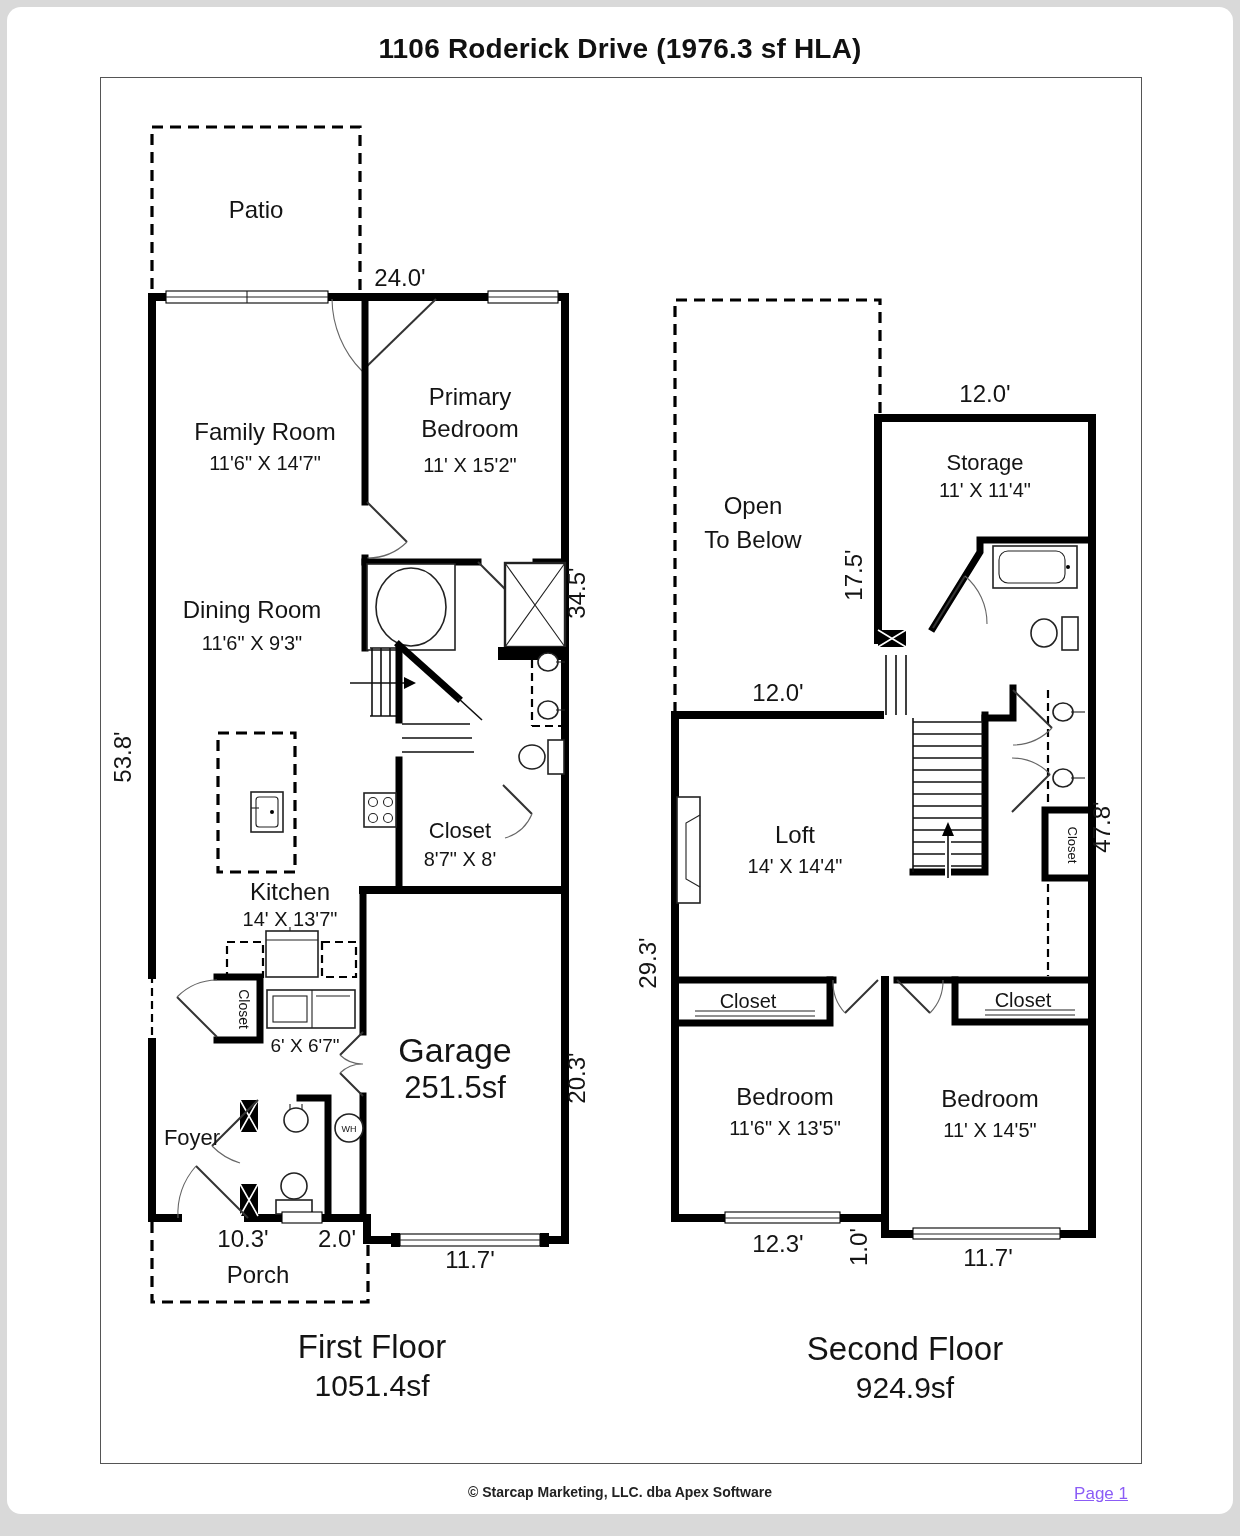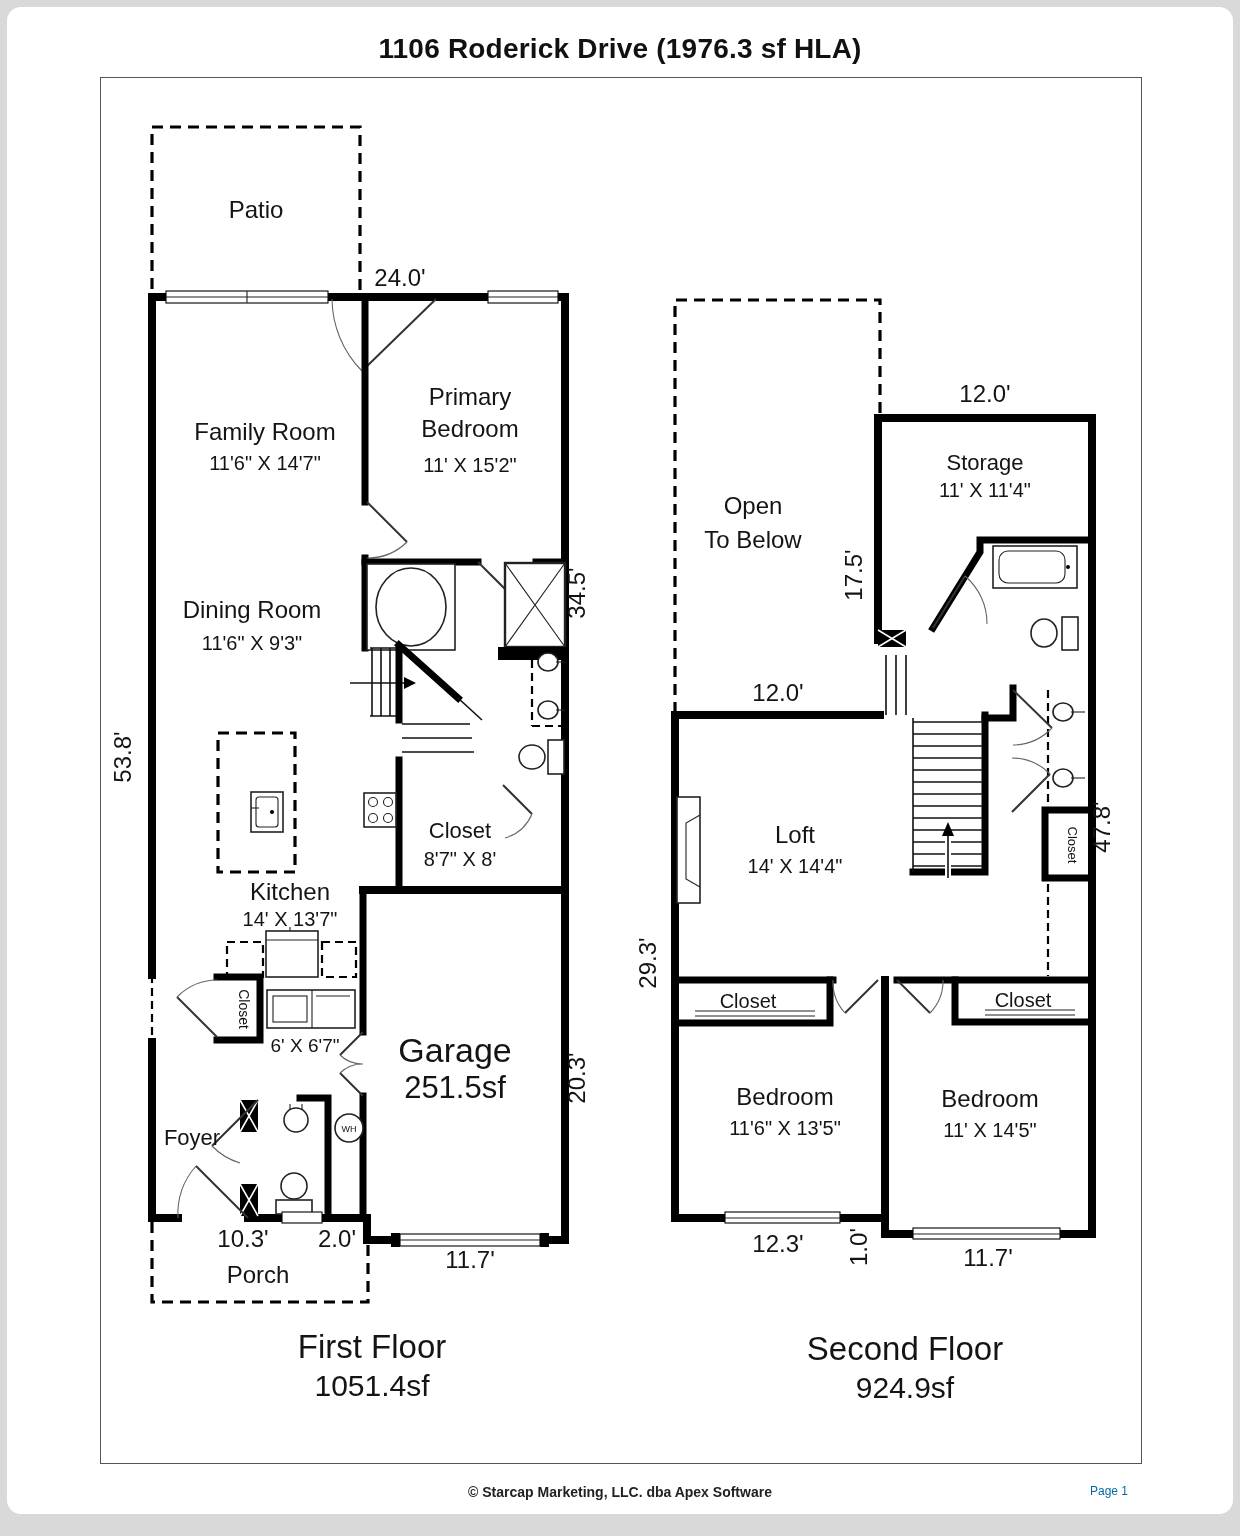--- a/index.html
+++ b/index.html
@@ -26,21 +26,21 @@
   .blk{fill:#000;stroke:none;}
   .wx{stroke:#fff;stroke-width:1.6;} .t24{font-size:24px;} .t22{font-size:22px;}
   .t20{font-size:20px;} .t19{font-size:19px;} .t14{font-size:14px;}
   .t13{font-size:13px;} .t10{font-size:9px;}
   .dim{font-size:24px;}
   .big{font-size:34px;} .big2{font-size:31px;}
   .floor{font-size:33px;} .floor2{font-size:30px;}
   .mid{text-anchor:middle;}
   #footer-copy{position:absolute;left:0;top:1477px;width:1226px;text-align:center;
                font-size:14px;font-weight:bold;color:#222;}
-  #footer-page{position:absolute;right:105px;top:1477px;font-size:12px;color:#0369a1;}
+  #footer-page{position:absolute;right:105px;top:1477px;font-size:17px;color:#8b5cf6;text-decoration:underline;}
 </style>
 </head>
 <body>
 
 <div id="stage">
  <div id="page">
   <div id="title">1106 Roderick Drive (1976.3 sf HLA)</div>
   <div id="planborder"></div>
 
   <svg width="1040" height="1385" viewBox="100 77 1040 1385">

